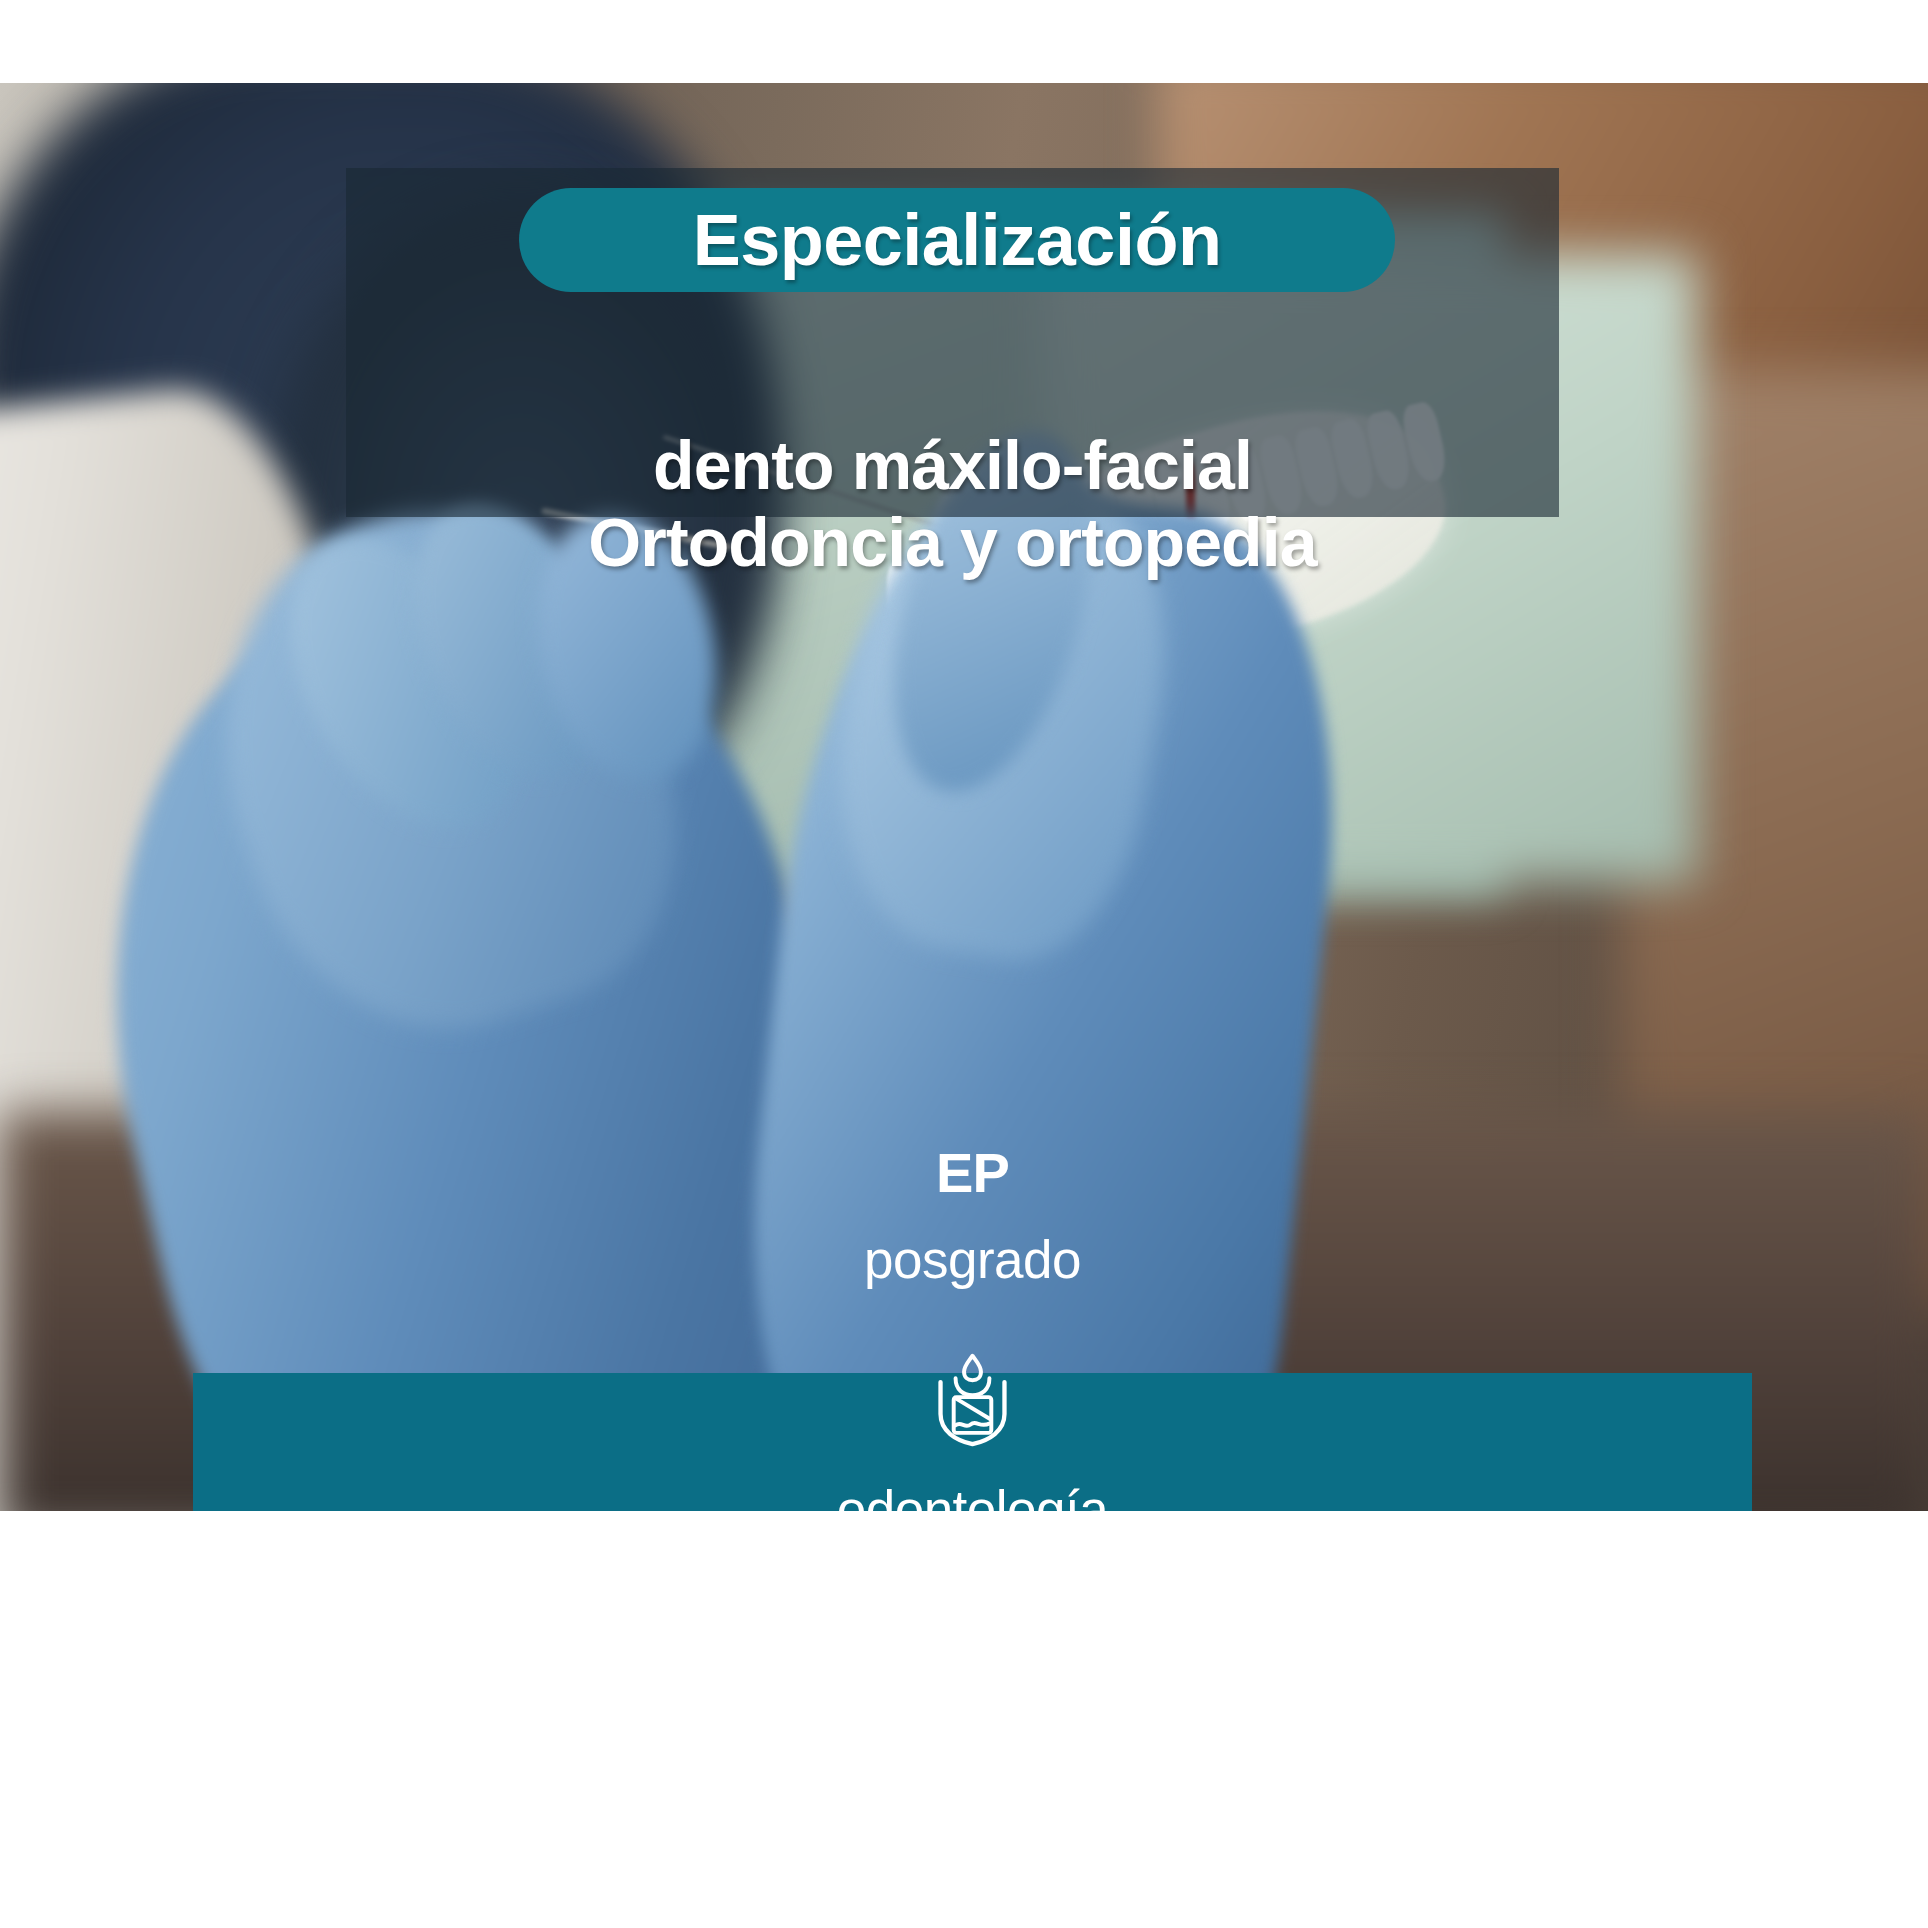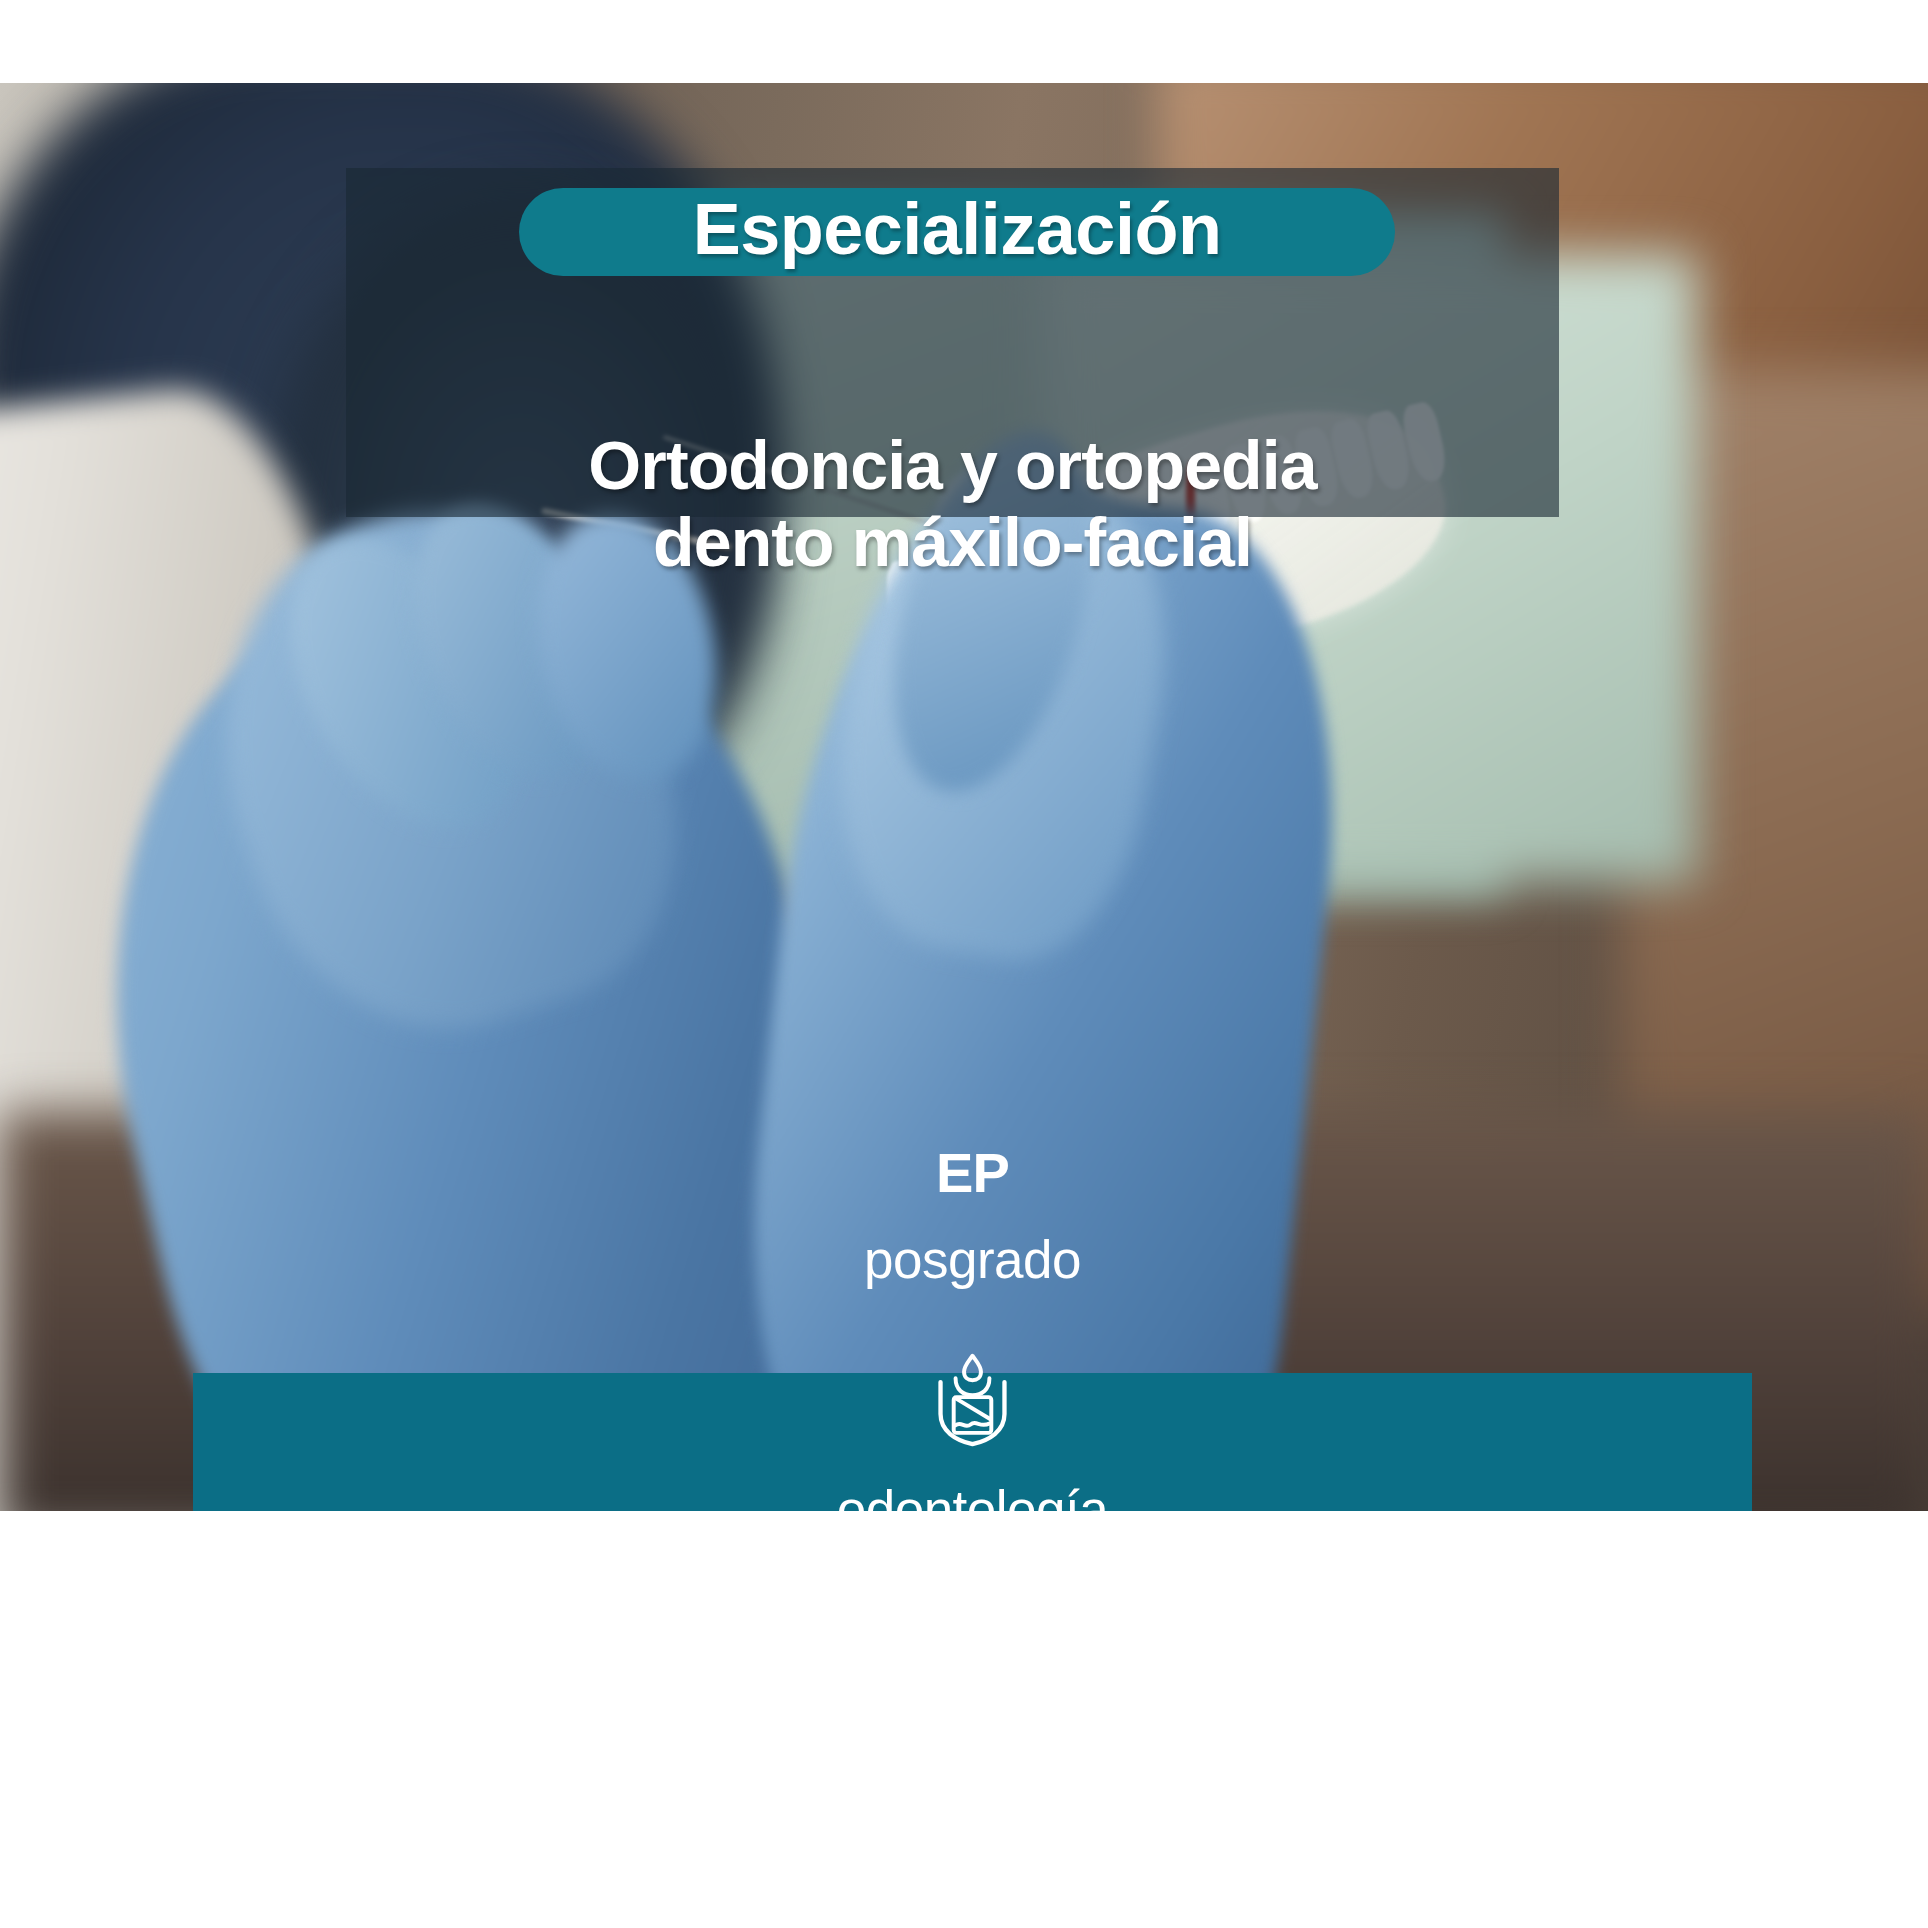--- a/index.html
+++ b/index.html
@@ -127,23 +127,23 @@
     background:linear-gradient(90deg,rgba(205,205,202,.95),rgba(150,150,148,.85));
     filter:blur(1.9px);transform:rotate(11deg);border-radius:2.8px;
   }
 
   
   .copy-panel{
     position:absolute;left:346px;top:85px;width:1213px;height:349px;
     background:rgba(26,40,52,0.62);
   }
   .pill{
-    position:absolute;left:519px;top:105px;width:876px;height:88px;
+    position:absolute;left:519px;top:105px;width:876px;height:104px;
     background:#0f7b8c;border-radius:62px;
-    display:flex;justify-content:center;
+    display:flex;align-items:center;justify-content:center;
   }
   .pill-text{
     color:#ffffff;font-weight:bold;font-size:72px;letter-spacing:-0.5px;
     text-shadow:1.9px 2.8px 3.8px rgba(0,0,0,.30);white-space:nowrap;
     font-family:"Liberation Sans",sans-serif;
   }
   .course-title{
     position:absolute;left:346px;top:344px;width:1213px;
     text-align:center;color:#ffffff;font-weight:bold;
     font-size:68px;line-height:1.13;letter-spacing:-0.9px;
@@ -231,22 +231,22 @@
       <div class="ph-layer thumb"></div>
     </div>
 
     <div class="copy-panel"></div>
 
     <div class="pill">
       <span class="pill-text">Especialización</span>
     </div>
 
     <div class="course-title">
+      <span class="ln">dento máxilo-facial</span>
       <span class="ln">Ortodoncia y ortopedia</span>
-      <span class="ln">dento máxilo-facial</span>
     </div>
 
     <div class="logo-bar">
       <div class="logo-row">
 
         <span class="lg-ep">EP</span>
 
         <span class="lg-word">posgrado</span>
 
         <span class="lg-gap"></span>

